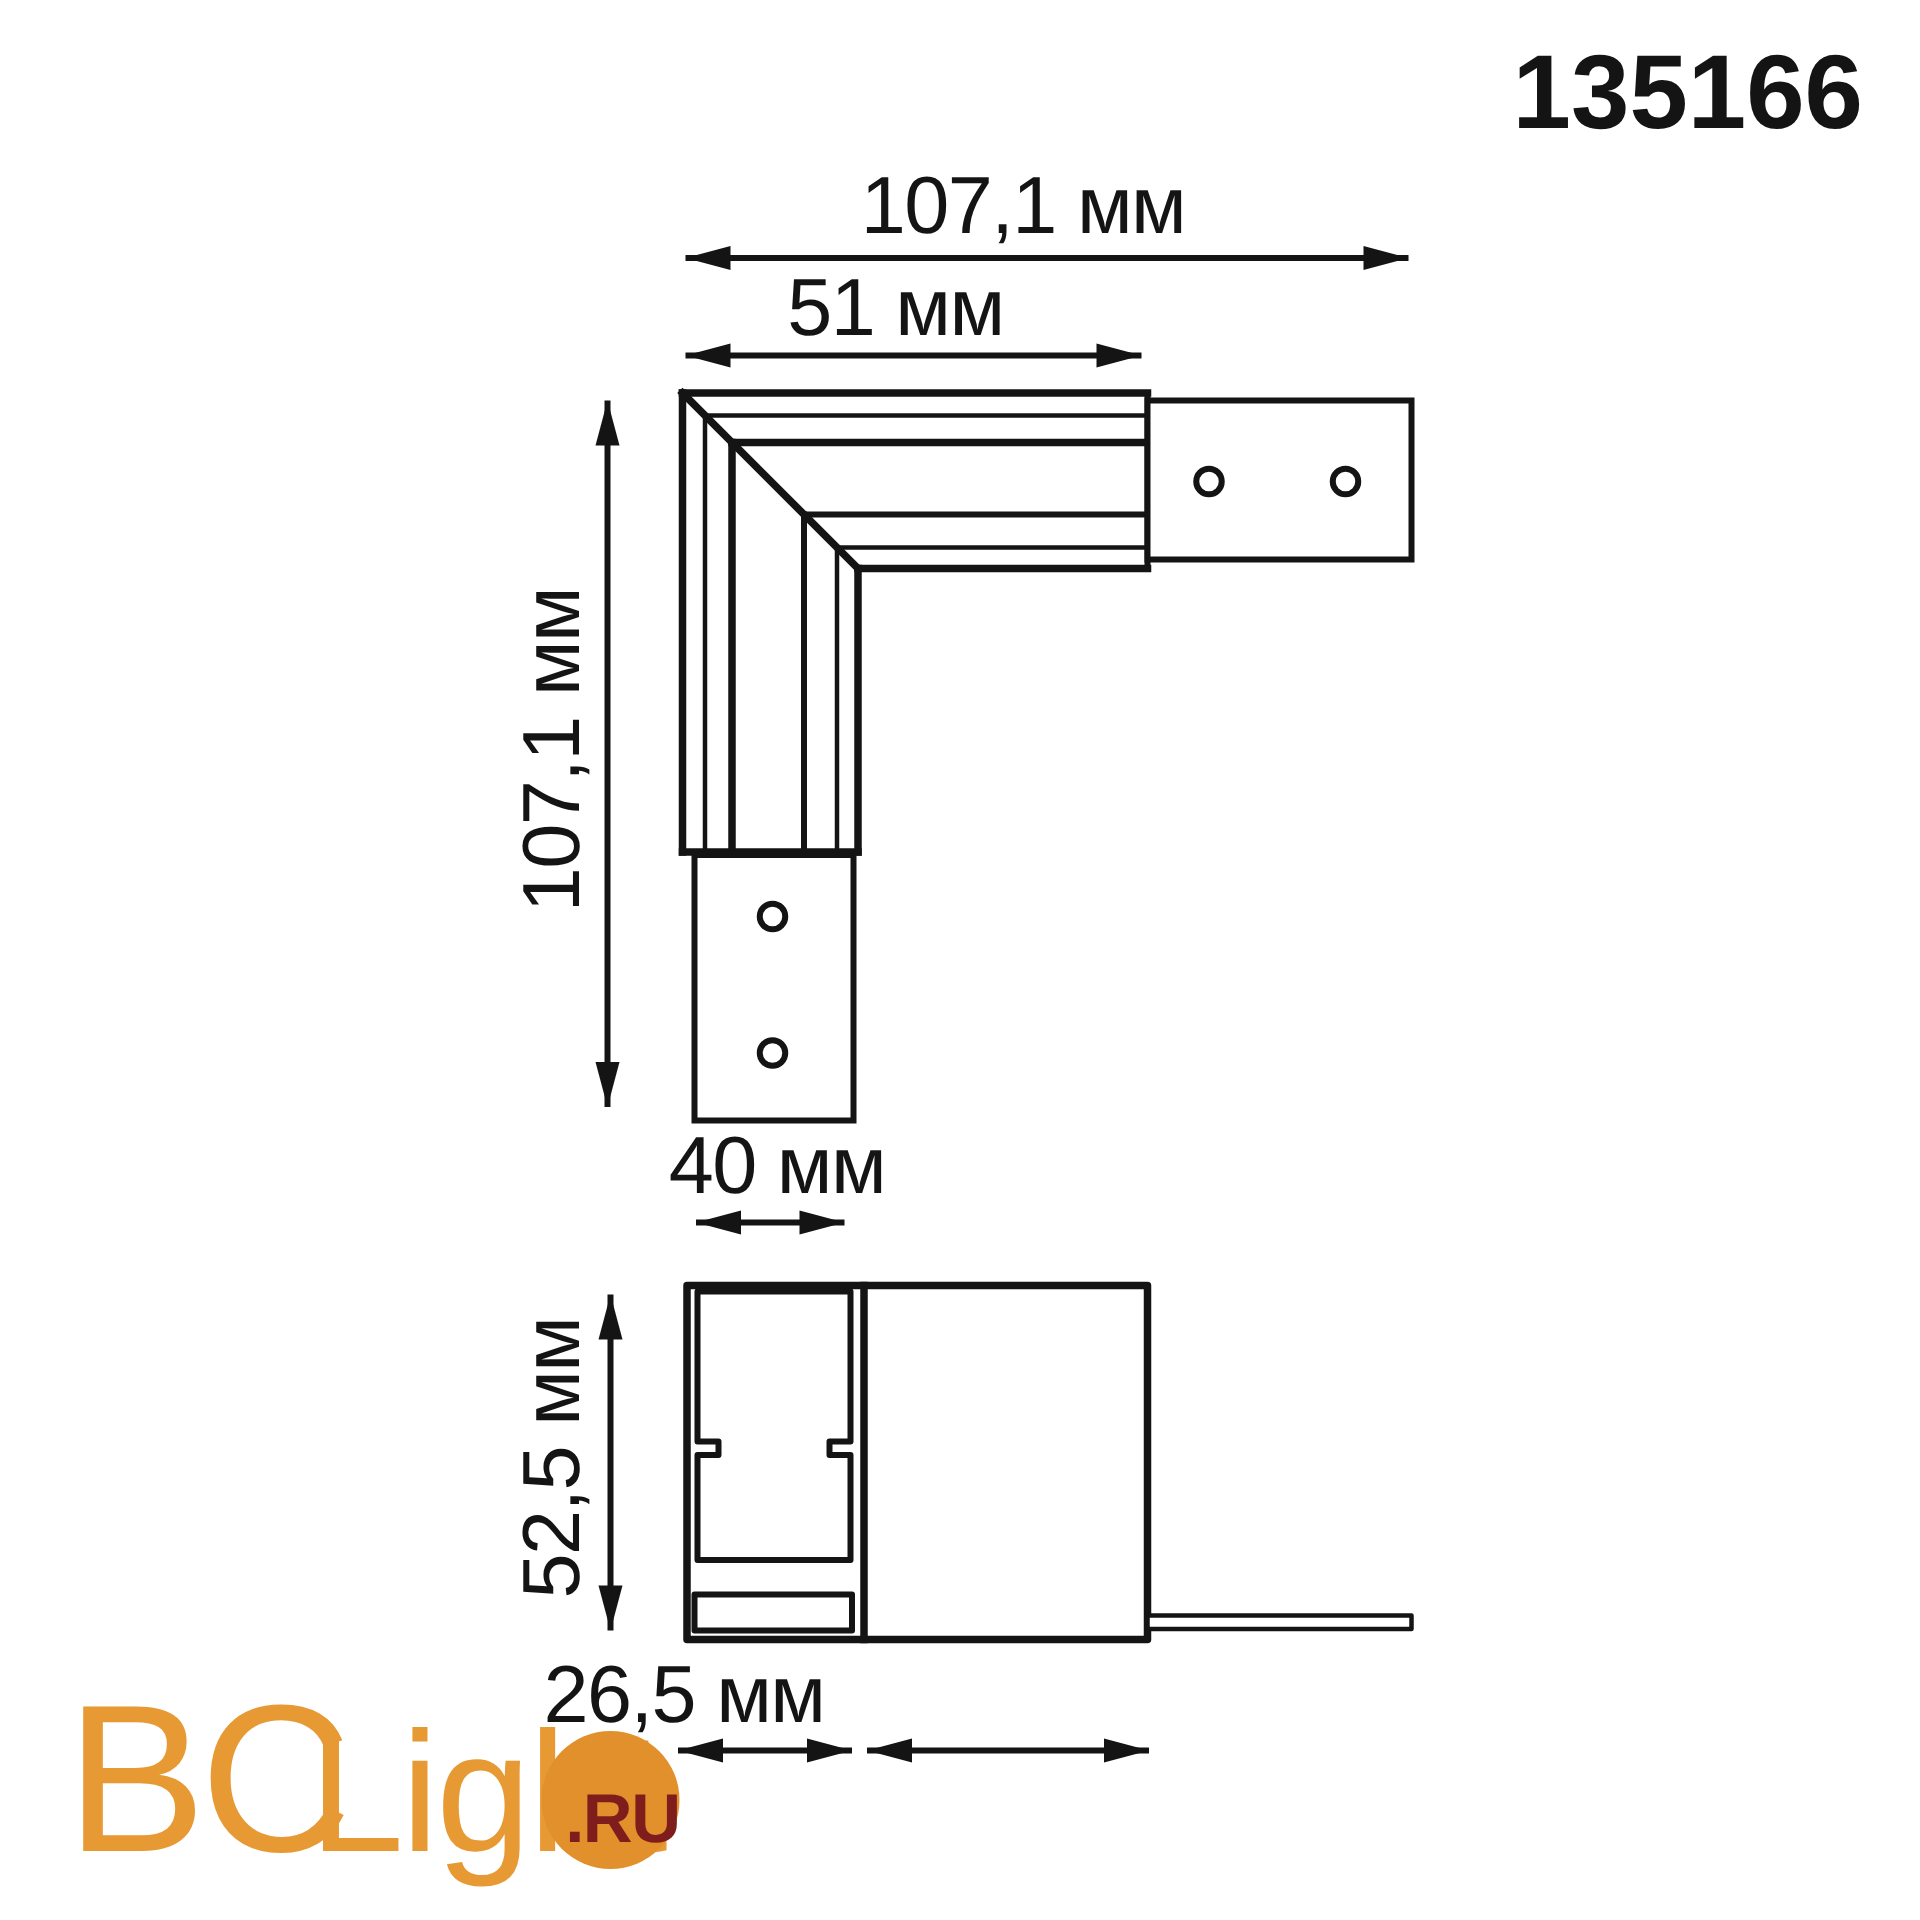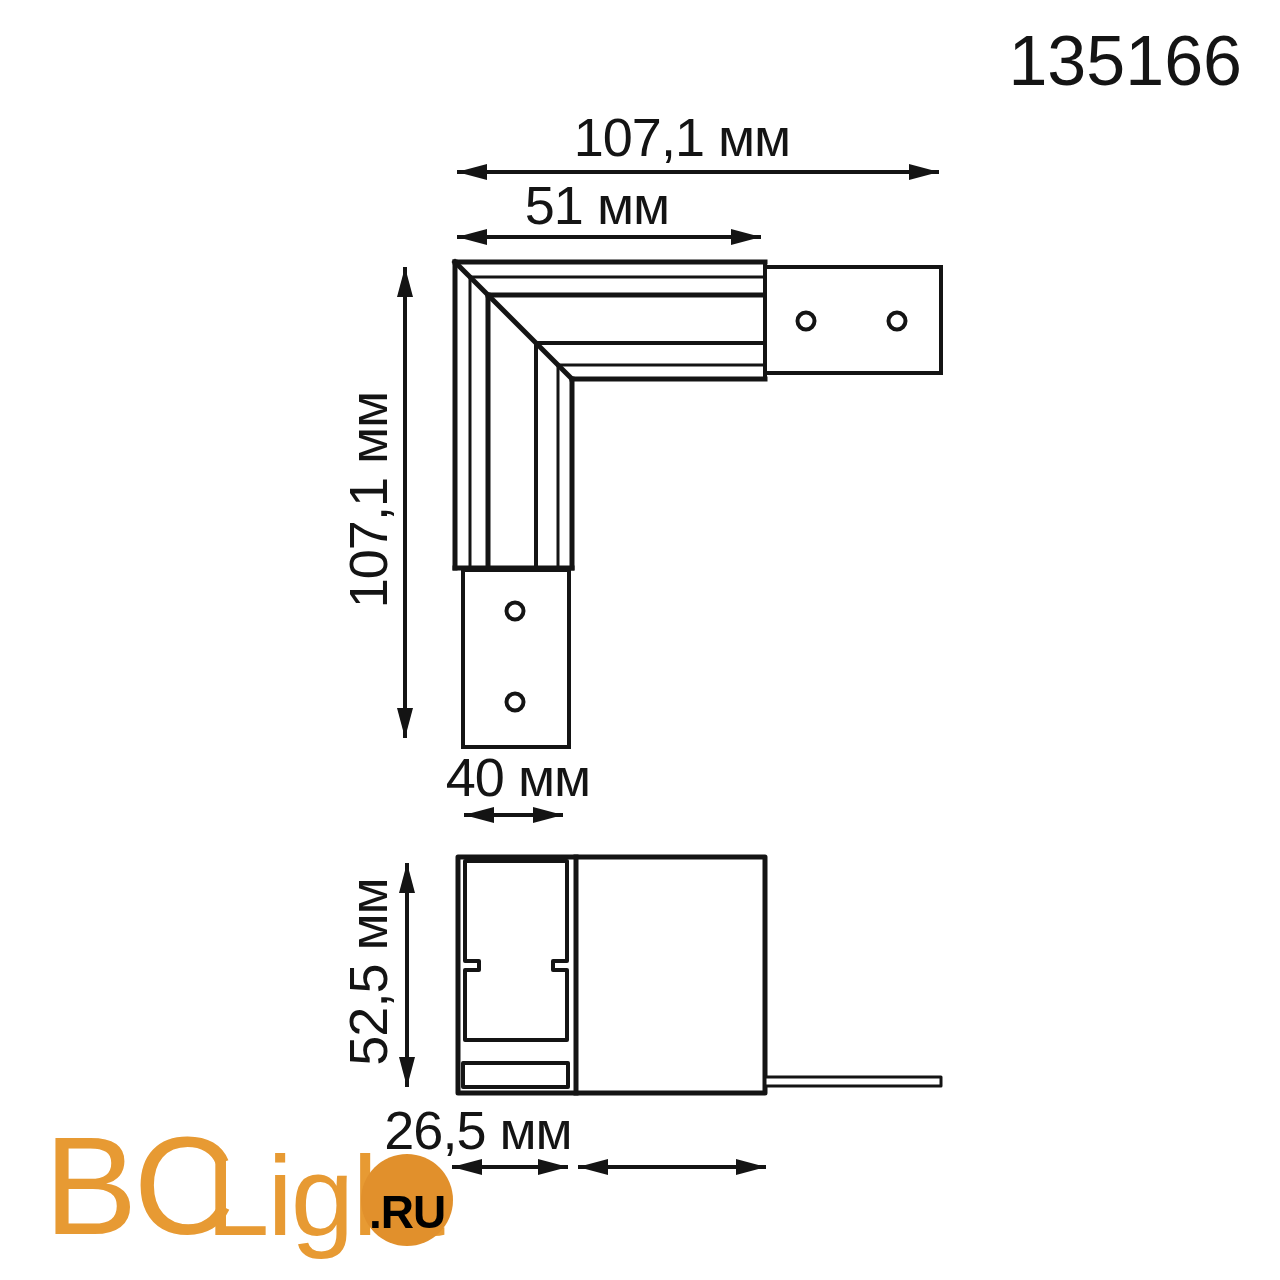--- a/index.html
+++ b/index.html
@@ -6,21 +6,21 @@
   .page{
     position:relative;
     width:1280px;height:1280px;
     background:#ffffff;
     overflow:hidden;
     font-family:"Liberation Sans",sans-serif;
   }
   .drawing{position:absolute;left:0;top:0;width:1280px;height:1280px;}
   .product-code{
     position:absolute;top:26px;right:38px;
-    font-size:70px;font-weight:400;color:#141414;
+    font-size:70px;font-weight:700;color:#141414;
     letter-spacing:0px;line-height:1;margin-left:29px;
   }
   .dim{
     position:absolute;
     transform:translate(-50%,-50%);
     font-size:54px;color:#141414;
     white-space:nowrap;letter-spacing:-1px;line-height:1;
   }
   .dim.vert{transform:translate(-50%,-50%) rotate(-90deg);}
   
@@ -32,23 +32,23 @@
     position:absolute;left:206px;top:1139px;
     font-size:114px;line-height:1;color:#e79a33;letter-spacing:-2px;
   }
   .logo-circle{
     position:absolute;left:361px;top:1154px;
     width:92px;height:92px;border-radius:50%;
     background:#e1902c;
   }
   .logo-ru{
     position:absolute;left:0;top:0;width:92px;height:92px;
-    line-height:92px;text-align:center;
+    line-height:92px;text-align:right;
     transform:translateY(12px);
-    font-size:46px;font-weight:700;color:#000000;letter-spacing:-1px;
+    font-size:46px;font-weight:700;color:#7f1d1d;letter-spacing:-1px;
   }
 </style>
 </head>
 <body>
 
 <div class="page">
 
   <div class="product-code">135166</div>
 
   <svg class="drawing" viewBox="0 0 1280 1280" xmlns="http://www.w3.org/2000/svg">
@@ -109,21 +109,21 @@
       <path d="M452,1167 H568" marker-start="url(#aS)" marker-end="url(#aE)"></path>
       <path d="M578,1167 H766" marker-start="url(#aS)" marker-end="url(#aE)"></path>
     </g>
   </svg>
 
   <div class="dim" style="left:682px;top:137px;">107,1 мм</div>
   <div class="dim" style="left:597px;top:205px;">51 мм</div>
   <div class="dim vert" style="left:368px;top:500px;">107,1 мм</div>
   <div class="dim" style="left:518px;top:777px;">40 мм</div>
   <div class="dim vert" style="left:368px;top:972px;">52,5 мм</div>
-  <div class="dim" style="left:478px;top:1130px;">26,5 мм</div>
+  <div class="dim" style="left:456px;top:1130px;">26,5 мм</div>
 
   <div>
     <span class="logo-bc">BC</span>
     <span class="logo-light">Light</span>
     <span class="logo-circle">
       <span class="logo-ru">.RU</span>
     </span>
   </div>
 
 </div>

